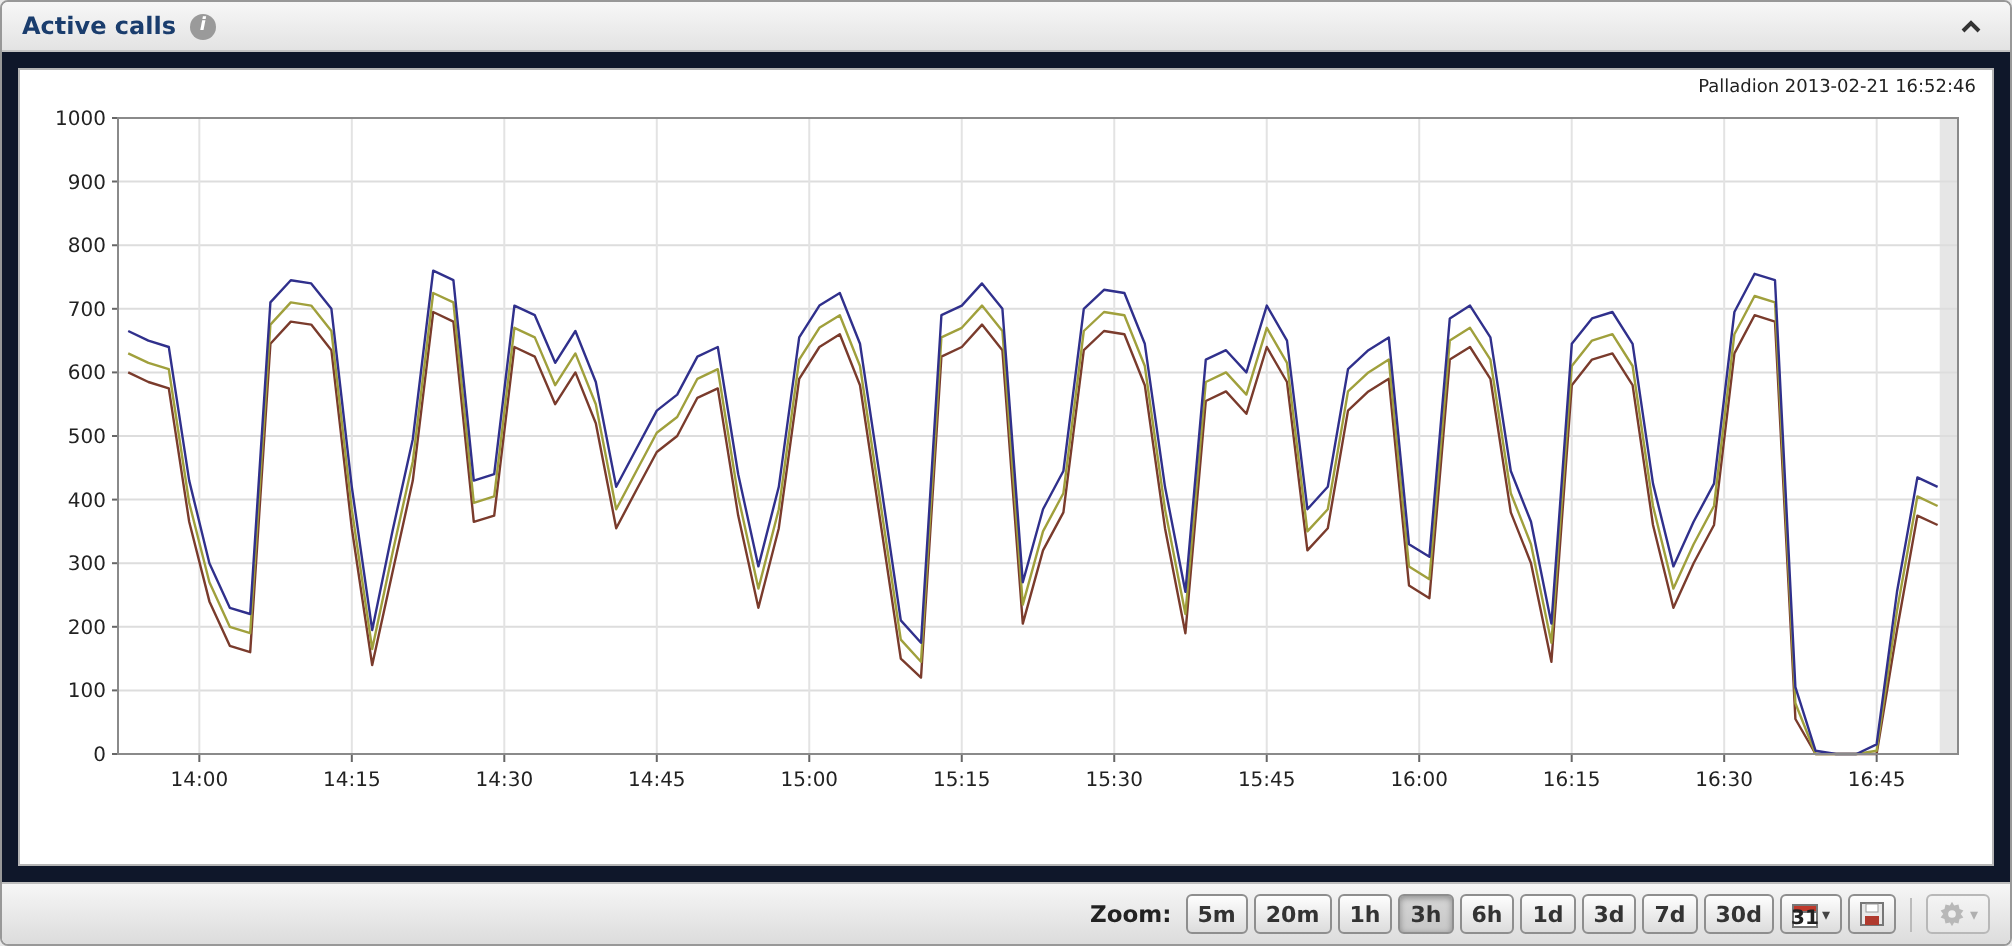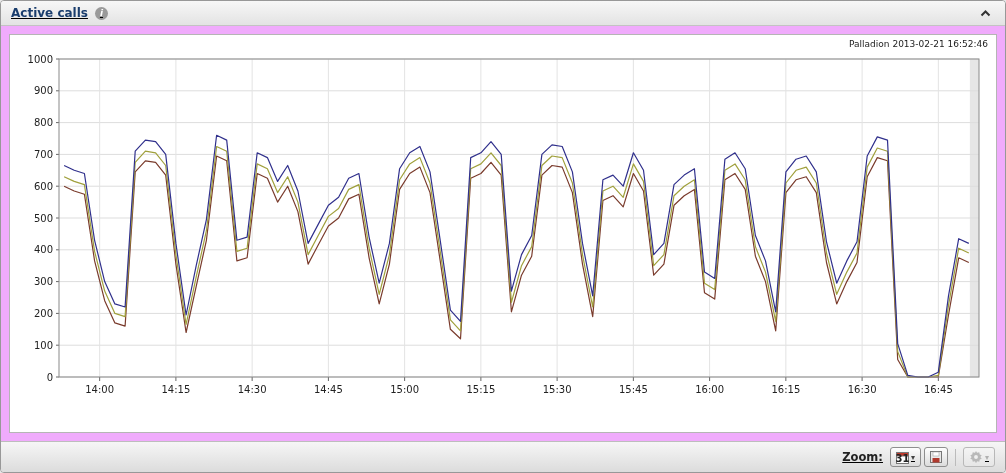--- a/index.html
+++ b/index.html
@@ -1,32 +1,32 @@
 <!DOCTYPE html>
 <html><head>
 <meta charset="utf-8">
 <style>
   * { margin:0; padding:0; box-sizing:border-box; }
   html,body { width:1006px; height:473px; background:#e9e9e9; font-family:"DejaVu Sans", sans-serif; }
   .widget { width:1006px; height:473px; border:1px solid #989898; border-radius:4px; overflow:hidden;
-            display:flex; flex-direction:column; background:#fcfcfc;text-decoration:underline; }
+            display:flex; flex-direction:column; background:#fcfcfc; }
 
   
   .panel-header { height:25px; flex:0 0 25px; display:flex; align-items:center;
                   background:linear-gradient(#f7f7f7,#e3e3e3); border-bottom:1px solid #c3c3c3;
                   padding:0 12px 0 10px; }
   .panel-title { color:#1a3d6d; font-weight:bold; font-size:12px; }
   .info-icon { width:13px; height:13px; margin-left:7px; border-radius:50%; background:#9a9a9a;
                color:#fff; font-size:9px; font-weight:bold; font-style:italic;
                display:inline-flex; align-items:center; justify-content:center; cursor:pointer; }
   .header-spacer { flex:1; }
   .collapse-btn { background:none; border:none; cursor:pointer; display:flex; align-items:center; padding:2px; }
 
   
-  .panel-body { flex:1; background:#f0abfc; padding:8px; }
+  .panel-body { flex:1; background:#0f172a; padding:8px; }
   .chart-frame { position:relative; width:100%; height:100%; background:#fff; border:1px solid #b5b5b5; }
   .watermark { position:absolute; top:4px; right:8px; font-size:9px; color:#222; }
   .chart-svg { display:block; margin:16px auto 0 auto; }
   svg text { font-family:"DejaVu Sans", sans-serif; font-size:10px; fill:#222; }
   .legend { margin:6px 0 0 58px; display:flex; gap:38px; align-items:center; }
   .legend-item { display:inline-flex; align-items:center; font-size:10.5px; }
   .legend-swatch { display:inline-block; width:20px; height:0; border-top:2px solid; margin-right:6px; }
 
   
   .panel-footer { height:31px; flex:0 0 31px; display:flex; align-items:center; justify-content:flex-end;
@@ -137,20 +137,31 @@
           <polyline points="53.1,135.2 63.2,140.0 73.4,143.2 83.6,209.9 93.7,249.7 103.9,271.9 114.1,275.1 124.2,120.9 134.4,109.8 144.6,111.3 154.7,124.1 164.9,213.1 175.1,281.5 185.2,235.4 195.4,189.3 205.6,105.0 215.7,109.8 225.9,209.9 236.1,206.8 246.2,122.5 256.4,127.3 266.6,151.1 276.7,135.2 286.9,160.6 297.1,213.1 307.2,194.0 317.4,175.0 327.6,167.0 337.7,147.9 347.9,143.2 358.1,206.8 368.2,252.9 378.4,213.1 388.6,138.4 398.7,122.5 408.9,116.1 419.0,141.6 429.2,209.9 439.4,278.3 449.5,287.8 459.7,127.3 469.9,122.5 480.0,111.3 490.2,124.1 500.4,260.8 510.5,224.2 520.7,205.2 530.9,124.1 541.0,114.5 551.2,116.1 561.4,141.6 571.5,213.1 581.7,265.6 591.9,149.5 602.0,144.7 612.2,155.9 622.4,122.5 632.5,140.0 642.7,224.2 652.9,213.1 663.0,154.3 673.2,144.7 683.4,138.4 693.5,241.7 703.7,248.1 713.9,128.8 724.0,122.5 734.2,138.4 744.4,205.2 754.5,230.6 764.7,279.9 774.9,141.6 785.0,128.8 795.2,125.7 805.3,141.6 815.5,211.5 825.7,252.9 835.8,230.6 846.0,211.5 856.2,125.7 866.3,106.6 876.5,109.8 886.7,308.5 896.8,326.0 907.0,326.0 917.2,326.0 927.3,326.0 937.5,264.0 947.7,206.8 957.8,211.5" fill="none" stroke="#7a3b2c" stroke-width="1.2" stroke-linejoin="round"></polyline>
           <polyline points="53.1,125.7 63.2,130.4 73.4,133.6 83.6,200.4 93.7,240.1 103.9,262.4 114.1,265.6 124.2,111.3 134.4,100.2 144.6,101.8 154.7,114.5 164.9,203.6 175.1,273.5 185.2,225.8 195.4,179.7 205.6,95.5 215.7,100.2 225.9,200.4 236.1,197.2 246.2,112.9 256.4,117.7 266.6,141.6 276.7,125.7 286.9,151.1 297.1,203.6 307.2,184.5 317.4,165.4 327.6,157.5 337.7,138.4 347.9,133.6 358.1,197.2 368.2,243.3 378.4,203.6 388.6,128.8 398.7,112.9 408.9,106.6 419.0,132.0 429.2,200.4 439.4,268.8 449.5,279.9 459.7,117.7 469.9,112.9 480.0,101.8 490.2,114.5 500.4,251.3 510.5,214.7 520.7,195.6 530.9,114.5 541.0,105.0 551.2,106.6 561.4,132.0 571.5,203.6 581.7,256.0 591.9,140.0 602.0,135.2 612.2,146.3 622.4,112.9 632.5,130.4 642.7,214.7 652.9,203.6 663.0,144.7 673.2,135.2 683.4,128.8 693.5,232.2 703.7,238.6 713.9,119.3 724.0,112.9 734.2,128.8 744.4,195.6 754.5,221.1 764.7,270.4 774.9,132.0 785.0,119.3 795.2,116.1 805.3,132.0 815.5,202.0 825.7,243.3 835.8,221.1 846.0,202.0 856.2,116.1 866.3,97.0 876.5,100.2 886.7,300.6 896.8,326.0 907.0,326.0 917.2,326.0 927.3,324.4 937.5,254.4 947.7,197.2 957.8,202.0" fill="none" stroke="#a0a03c" stroke-width="1.2" stroke-linejoin="round"></polyline>
           <polyline points="53.1,114.5 63.2,119.3 73.4,122.5 83.6,189.3 93.7,230.6 103.9,252.9 114.1,256.0 124.2,100.2 134.4,89.1 144.6,90.7 154.7,103.4 164.9,192.4 175.1,264.0 185.2,214.7 195.4,168.6 205.6,84.3 215.7,89.1 225.9,189.3 236.1,186.1 246.2,101.8 256.4,106.6 266.6,130.4 276.7,114.5 286.9,140.0 297.1,192.4 307.2,173.4 317.4,154.3 327.6,146.3 337.7,127.3 347.9,122.5 358.1,186.1 368.2,232.2 378.4,192.4 388.6,117.7 398.7,101.8 408.9,95.5 419.0,120.9 429.2,189.3 439.4,259.2 449.5,270.4 459.7,106.6 469.9,101.8 480.0,90.7 490.2,103.4 500.4,240.1 510.5,203.6 520.7,184.5 530.9,103.4 541.0,93.9 551.2,95.5 561.4,120.9 571.5,192.4 581.7,244.9 591.9,128.8 602.0,124.1 612.2,135.2 622.4,101.8 632.5,119.3 642.7,203.6 652.9,192.4 663.0,133.6 673.2,124.1 683.4,117.7 693.5,221.1 703.7,227.4 713.9,108.2 724.0,101.8 734.2,117.7 744.4,184.5 754.5,209.9 764.7,260.8 774.9,120.9 785.0,108.2 795.2,105.0 805.3,120.9 815.5,190.8 825.7,232.2 835.8,209.9 846.0,190.8 856.2,105.0 866.3,85.9 876.5,89.1 886.7,292.6 896.8,324.4 907.0,326.0 917.2,326.0 927.3,321.2 937.5,244.9 947.7,187.7 957.8,192.4" fill="none" stroke="#30308c" stroke-width="1.2" stroke-linejoin="round"></polyline>
           <rect x="48" y="8" width="920" height="318" fill="none" stroke="#8a8a8a" stroke-width="1"></rect>
         </svg>
     </div>
   </div>
 
   <div class="panel-footer">
     <span class="zoom-label">Zoom:</span>
+    <span id="zoom-buttons" style="display:inline-flex; gap:3px;">
+        <button class="tb-btn">5m</button>
+        <button class="tb-btn">20m</button>
+        <button class="tb-btn">1h</button>
+        <button class="tb-btn active">3h</button>
+        <button class="tb-btn">6h</button>
+        <button class="tb-btn">1d</button>
+        <button class="tb-btn">3d</button>
+        <button class="tb-btn">7d</button>
+        <button class="tb-btn">30d</button>
+      </span>
 
     <button class="tb-btn">
       <svg width="13" height="13" viewBox="0 0 13 13">
         <rect x="0.5" y="1.5" width="12" height="11" fill="#fff" stroke="#777"></rect>
         <rect x="0.5" y="1.5" width="12" height="3.5" fill="#c0392b" stroke="#777"></rect>
         <text x="6.5" y="11" font-size="6.5" text-anchor="middle" fill="#333">31</text>
       </svg>
       <span class="dropdown-arrow">▾</span>
     </button>
 

